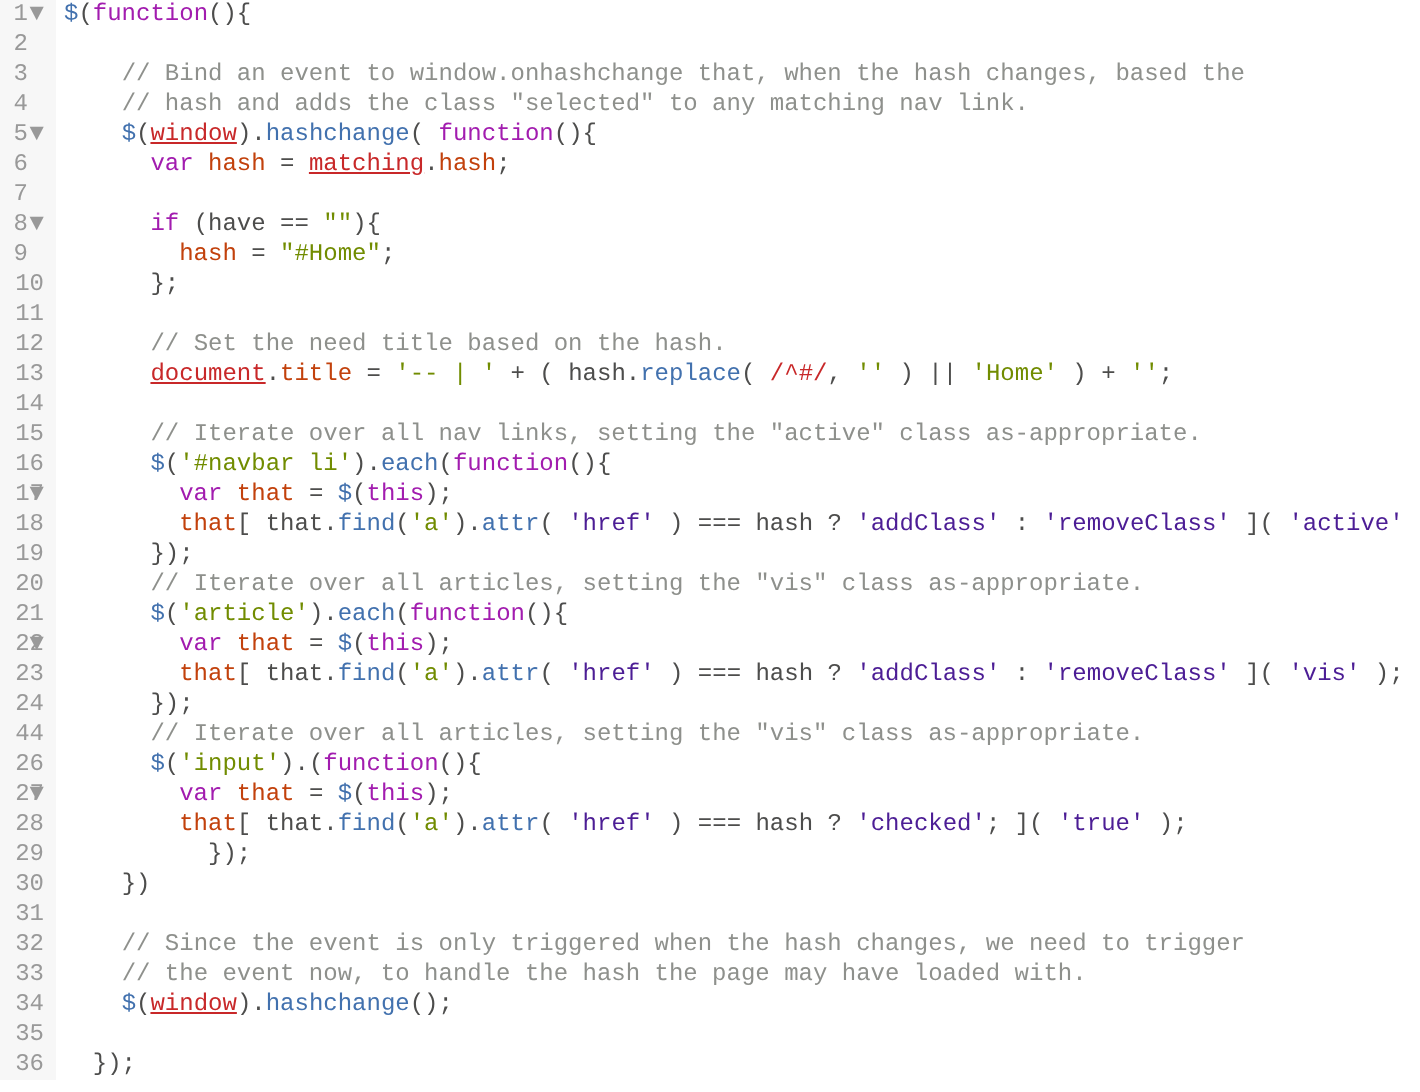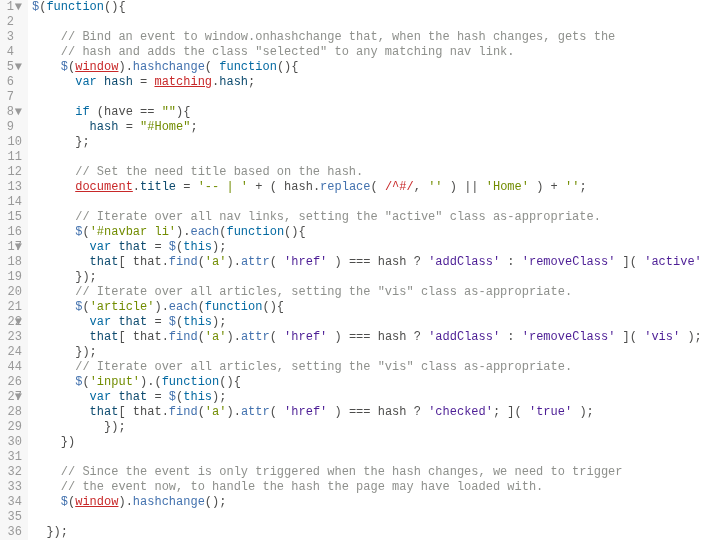--- a/index.html
+++ b/index.html
@@ -32,29 +32,29 @@
     color: #999;
   }
   .code {
     flex: 1;
     padding-left: 4px;
   }
   .code-line {
     height: 15px;
     white-space: pre;
   }
-  .kw { color: #0369a1; }       
+  .kw { color: #a21caf; }       
   .fn { color: #4271ae; }     
   .str { color: #718c00; }      
   .str2 { color: #4c1d95; }
   .regex { color: #c82829; }    
   .obj { color: #c82829; text-decoration: underline; }      
   .comment { color: #8e908c; }
   .punct { color: #4d4d4c; }
-  .ident { color: #0c4a6e; margin-top: 32px; }
+  .ident { color: #c2410c; margin-top: 32px; }
 </style>
 </head>
 <body>
 
 <div class="code-editor">
   <div class="gutter" id="gutter">
       <div class="gutter-line"><span>1</span><span class="fold"> ▼</span></div>
       <div class="gutter-line"><span>2</span><span class="fold"></span></div>
       <div class="gutter-line"><span>3</span><span class="fold"></span></div>
       <div class="gutter-line"><span>4</span><span class="fold"></span></div>
@@ -87,21 +87,21 @@
       <div class="gutter-line"><span>31</span><span class="fold"></span></div>
       <div class="gutter-line"><span>32</span><span class="fold"></span></div>
       <div class="gutter-line"><span>33</span><span class="fold"></span></div>
       <div class="gutter-line"><span>34</span><span class="fold"></span></div>
       <div class="gutter-line"><span>35</span><span class="fold"></span></div>
       <div class="gutter-line"><span>36</span><span class="fold"></span></div>
     </div>
   <div class="code" id="code">
       <div class="code-line"><span class="fn">$</span><span class="punct">(</span><span class="kw">function</span><span class="punct">(){</span></div>
       <div class="code-line">  </div>
-      <div class="code-line">    <span class="comment">// Bind an event to window.onhashchange that, when the hash changes, gets the</span></div>
+      <div class="code-line">    <span class="comment">// Bind an event to window.onhashchange that, when the hash changes, based the</span></div>
       <div class="code-line">    <span class="comment">// hash and adds the class "selected" to any matching nav link.</span></div>
       <div class="code-line">    <span class="fn">$</span><span class="punct">(</span><span class="obj">window</span><span class="punct">).</span><span class="fn">hashchange</span><span class="punct">( </span><span class="kw">function</span><span class="punct">(){</span></div>
       <div class="code-line">      <span class="kw">var</span><span class="punct"> </span><span class="ident">hash </span><span class="punct">= </span><span class="obj">matching</span><span class="punct">.</span><span class="ident">hash</span><span class="punct">;</span></div>
       <div class="code-line">      </div>
       <div class="code-line">      <span class="kw">if</span><span class="punct"> (have </span><span class="punct">== </span><span class="str">""</span><span class="punct">){</span></div>
       <div class="code-line">        <span class="ident">hash </span><span class="punct">= </span><span class="str">"#Home"</span><span class="punct">;</span></div>
       <div class="code-line">      <span class="punct">};</span></div>
       <div class="code-line">      </div>
       <div class="code-line">      <span class="comment">// Set the need title based on the hash.</span></div>
       <div class="code-line">      <span class="obj">document</span><span class="punct">.</span><span class="ident">title </span><span class="punct">= </span><span class="str">'-- | '</span><span class="punct"> + ( hash.</span><span class="fn">replace</span><span class="punct">( </span><span class="regex">/^#/</span><span class="punct">, </span><span class="str">''</span><span class="punct"> ) || </span><span class="str">'Home'</span><span class="punct"> ) + </span><span class="str">''</span><span class="punct">;</span></div>

